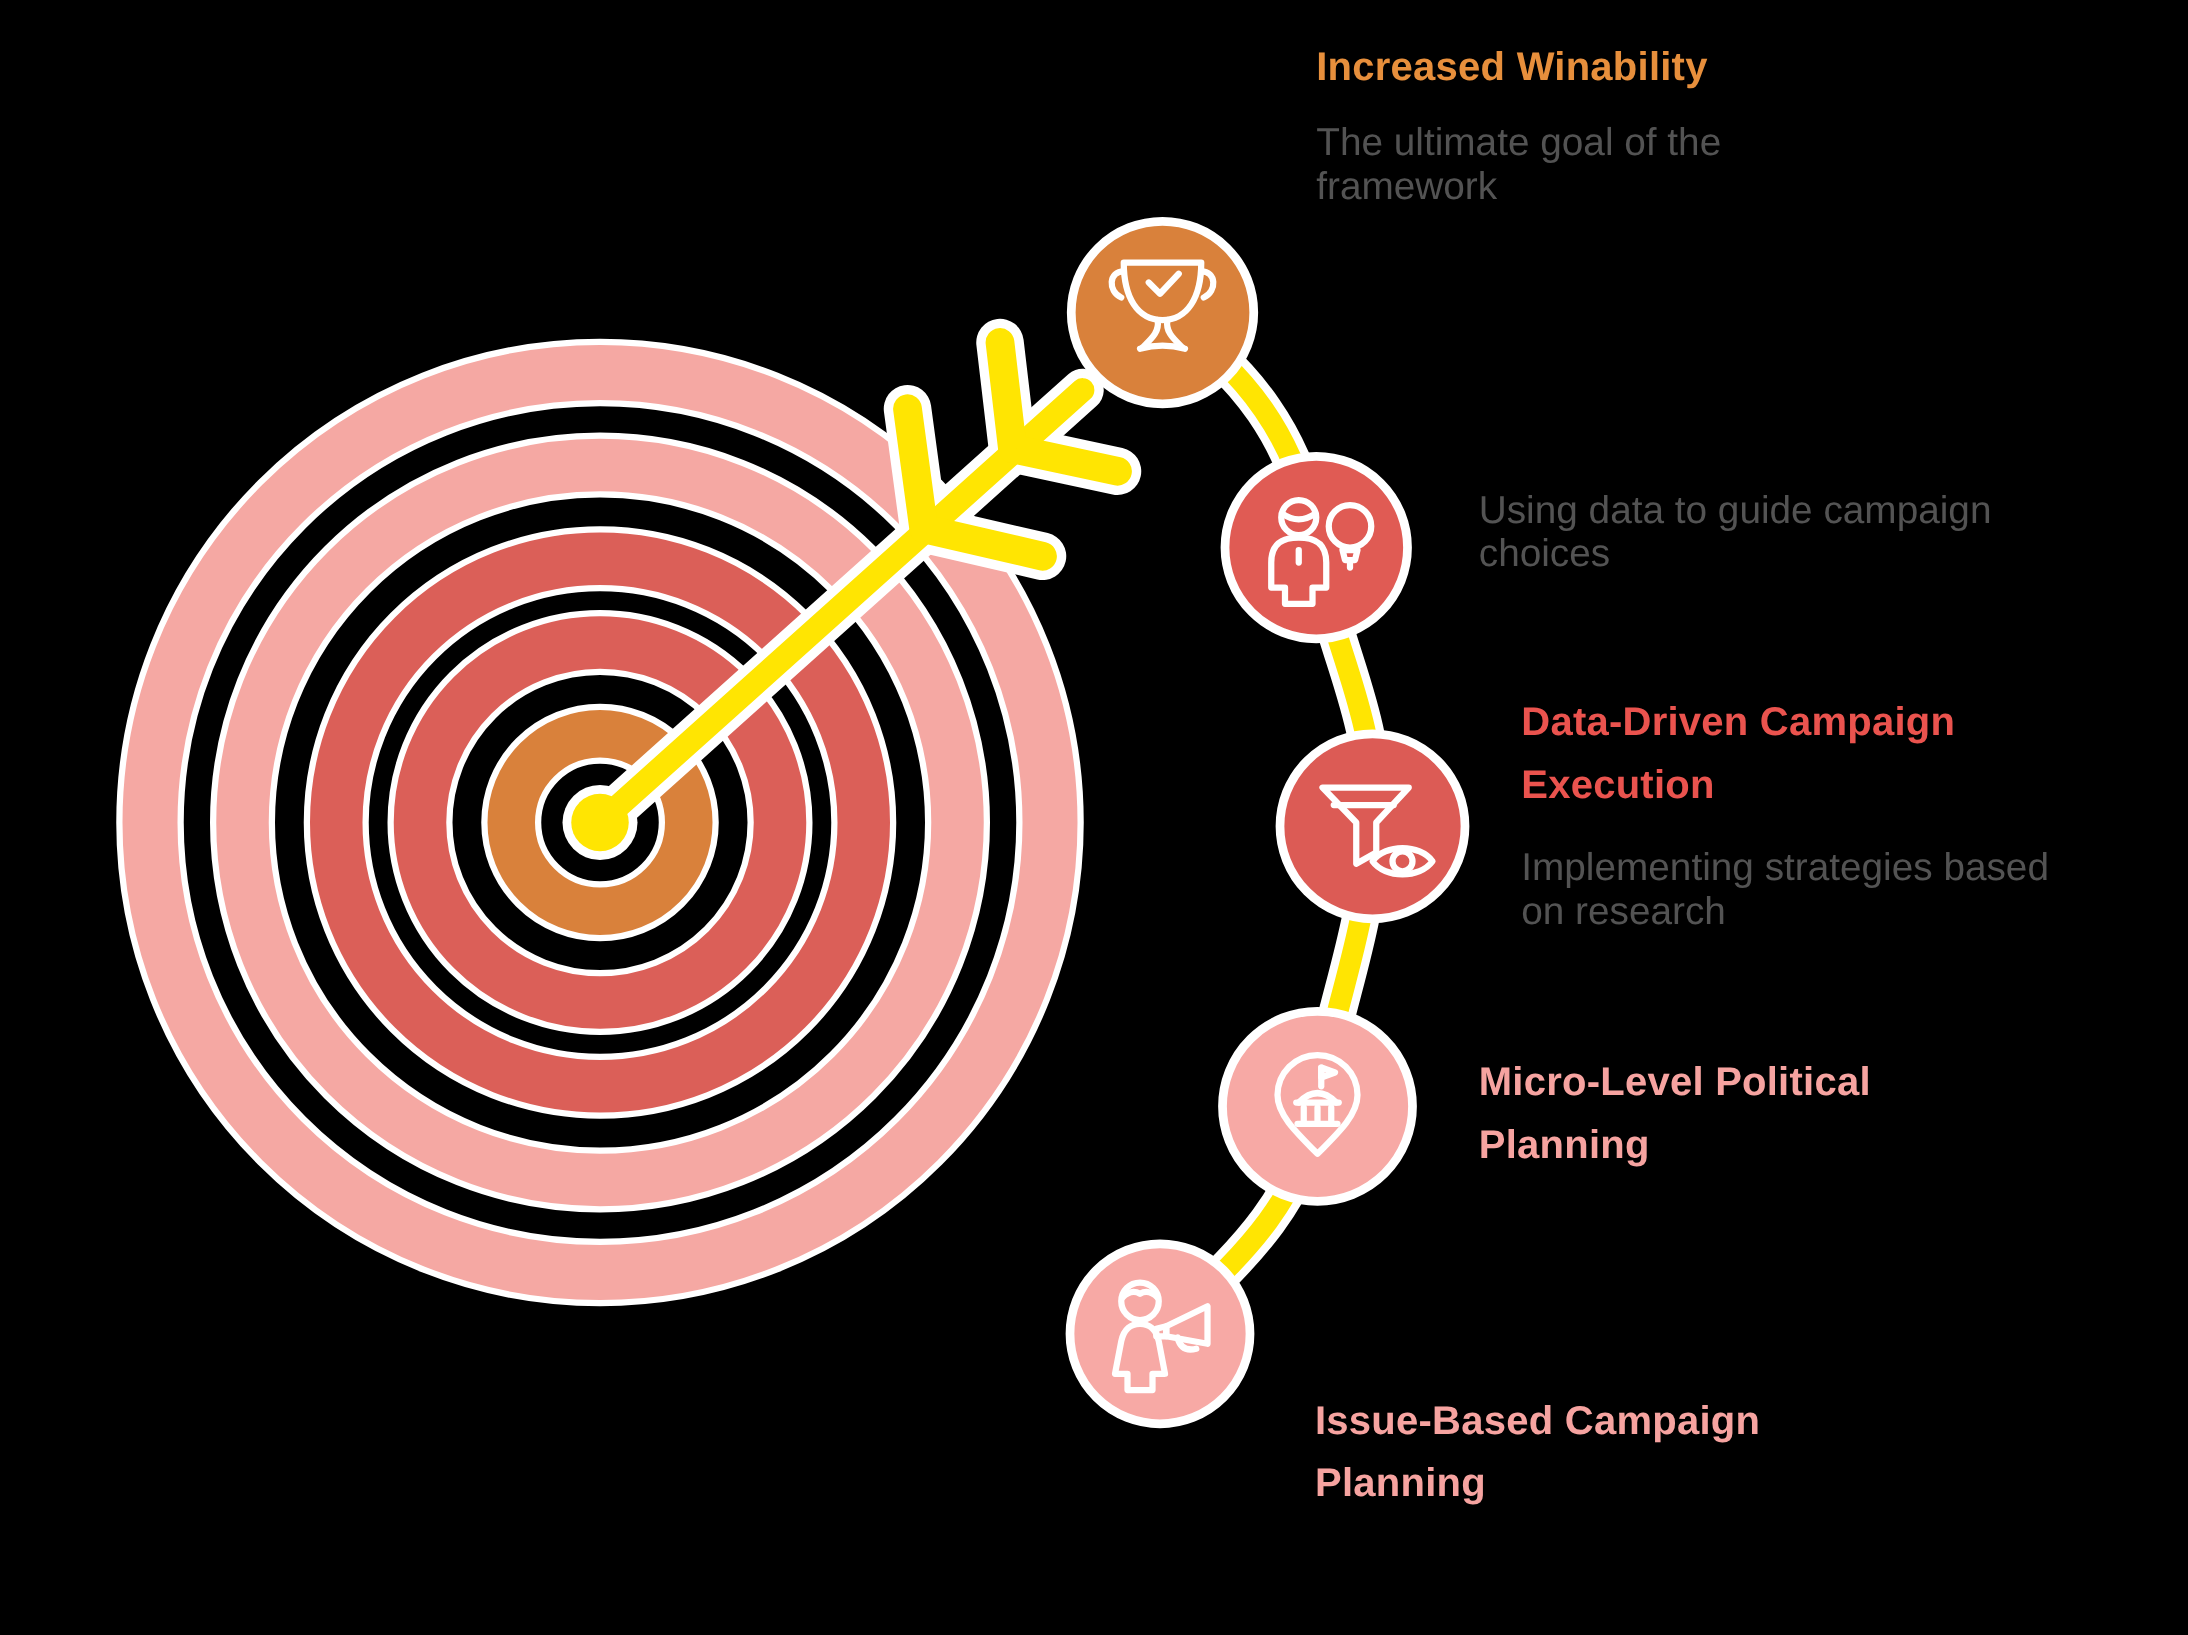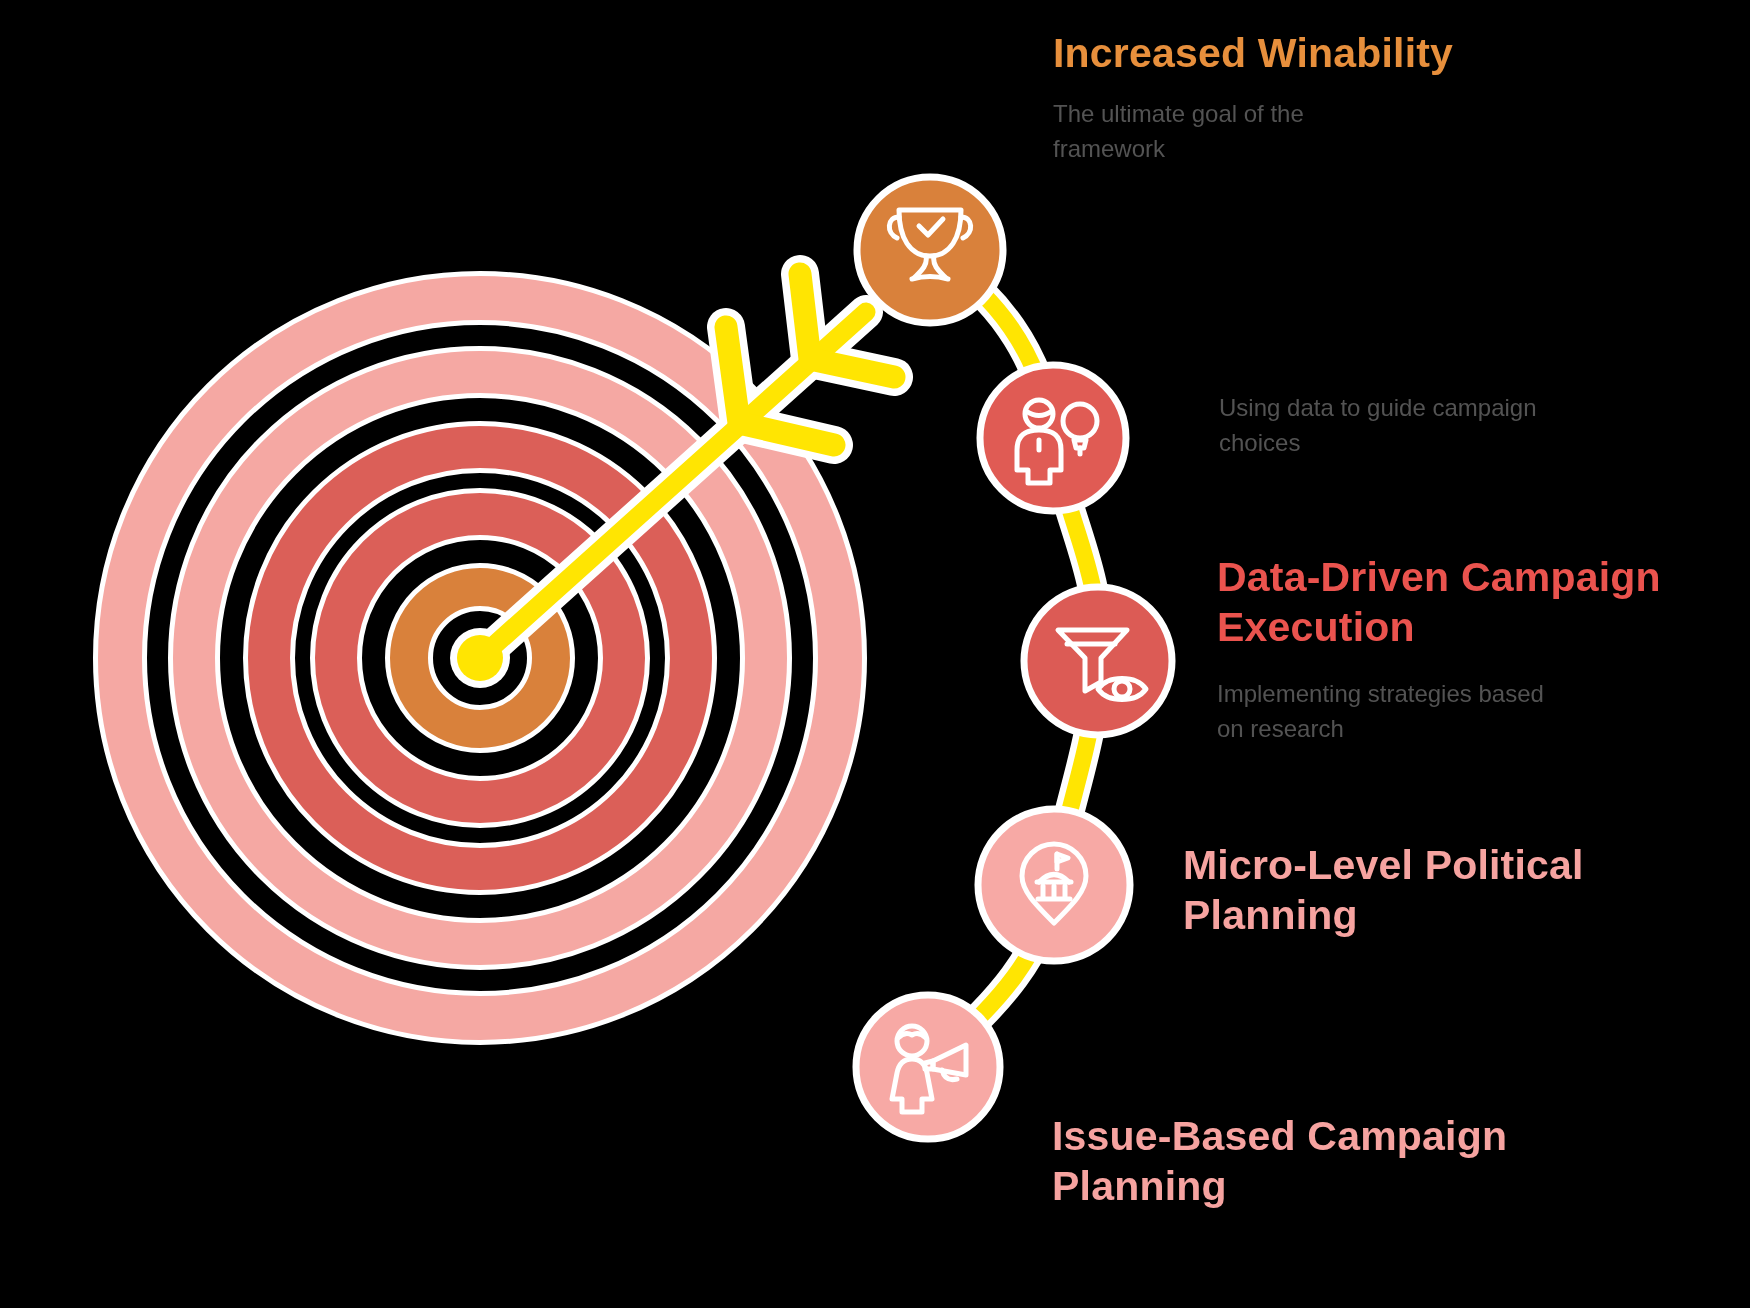--- a/index.html
+++ b/index.html
@@ -8,29 +8,29 @@
     background:#000;
     position:relative;
     overflow:hidden;
     font-family:"Liberation Sans", sans-serif;
   }
   #stage{position:absolute;left:0;top:0;width:1750px;height:1308px;}
   svg#art{position:absolute;left:0;top:0;}
   .step-block{position:absolute;}
   .step-title{
     font-weight:700;
-    font-size:41px;
+    font-size:32px;
     line-height:50px;
     white-space:pre-line;
     letter-spacing:0.2px;
   }
   .step-desc{
     position:absolute;
     font-weight:400;
-    font-size:24px;
+    font-size:31px;
     line-height:35px;
     white-space:pre-line;
     color:#535353;
   }
   .accent-orange{color:#E78F3C;}
   .accent-red{color:#EA534E;}
   .accent-pink{color:#F6A3A0;}
 </style>
 </head>
 <body>
@@ -139,21 +139,21 @@
       </g>
     </g>
   </svg>
 
   <div class="step-block" style="left:1053px; top:28px;">
     <div class="step-title accent-orange">Increased Winability</div>
   </div>
   <div class="step-desc" style="left:1053px; top:96px;">The ultimate goal of the
 framework</div>
 
-  <div class="step-desc" style="left:1183px; top:390px;margin-left:36px;">Using data to guide campaign
+  <div class="step-desc" style="left:1183px; top:390px;">Using data to guide campaign
 choices</div>
 
   <div class="step-block" style="left:1217px; top:552px;">
     <div class="step-title accent-red">Data-Driven Campaign
 Execution</div>
   </div>
   <div class="step-desc" style="left:1217px; top:676px;">Implementing strategies based
 on research</div>
 
   <div class="step-block" style="left:1183px; top:840px;">

